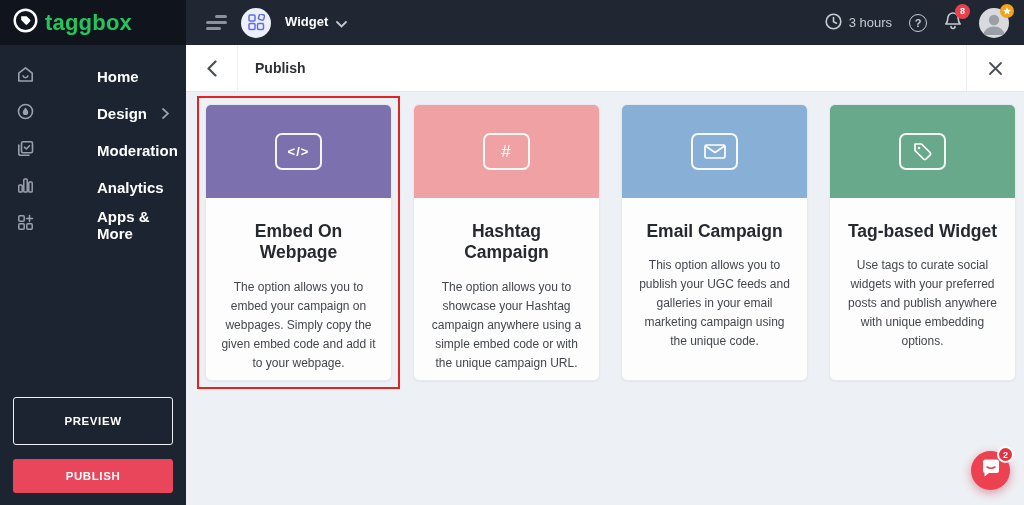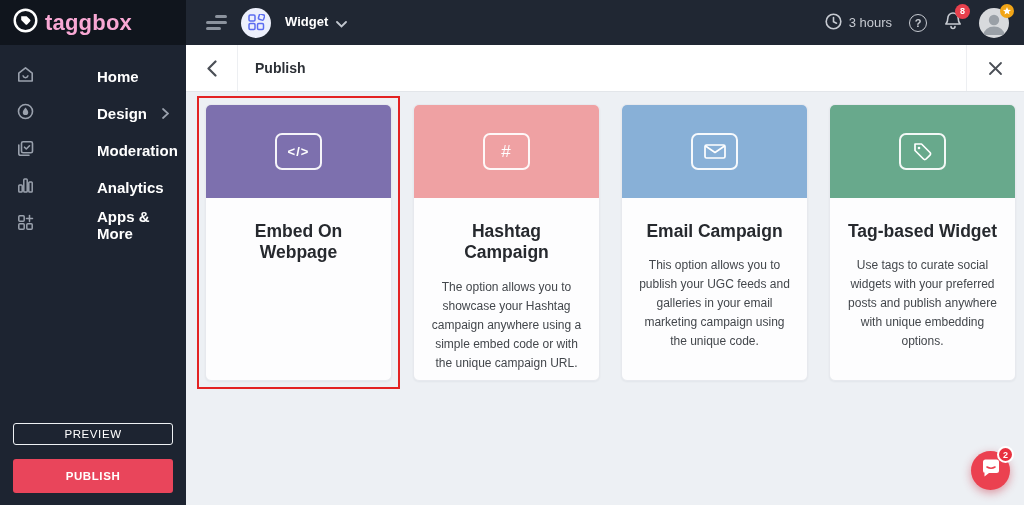--- a/index.html
+++ b/index.html
@@ -4,21 +4,21 @@
 <style>
   * { margin:0; padding:0; box-sizing:border-box; }
   html,body { background:#d9dce0; }
   .app {
     position:relative; width:1024px; height:505px; overflow:hidden;
     font-family:"Liberation Sans", sans-serif; background:#edf0f4;
   }
   
   .topbar { position:absolute; top:0; left:0; width:1024px; height:45px; background:#202733; display:flex; align-items:stretch; z-index:5; }
   .logo-block { flex:0 0 186px; background:#10151d; display:flex; align-items:center; padding-left:13px; gap:7px; }
-  .logo-text { color:#f9a8d4; font-size:22px; font-weight:700; letter-spacing:0.2px; }
+  .logo-text { color:#22c55e; font-size:22px; font-weight:700; letter-spacing:0.2px; }
   .topbar-main { flex:1; display:flex; align-items:center; padding-left:20px; gap:14px; }
   .hamburger { width:21px; height:15px; display:flex; flex-direction:column; justify-content:space-between; cursor:pointer; }
   .hamburger span { height:2.6px; border-radius:2px; background:#8b929d; display:block; }
   .hamburger .l1 { width:12px; margin-left:9px; }
   .hamburger .l2 { width:21px; }
   .hamburger .l3 { width:15px; }
   .widget-circle { width:30px; height:30px; border-radius:50%; background:#edf0fc; display:flex; align-items:center; justify-content:center; cursor:pointer; }
   .widget-label { color:#ffffff; font-size:13px; font-weight:700; }
   .topbar-right { margin-left:auto; display:flex; align-items:center; gap:17px; padding-right:15px; }
   .hours-group { display:flex; align-items:center; gap:7px; color:#c7cbd2; font-size:13px; }
@@ -34,22 +34,22 @@
     position:absolute; top:-4px; right:-5px; width:14px; height:14px; border-radius:50%;
     background:#f2a516; display:flex; align-items:center; justify-content:center;
   }
   
   .sidebar { position:absolute; left:0; top:45px; width:186px; bottom:0; background:#1d2431; padding-top:13px; z-index:4; }
   .side-item { height:37px; display:flex; align-items:center; gap:15px; padding:0 17px; cursor:pointer; }
   .side-item .lbl { color:#ffffff; font-size:15px; font-weight:700;margin-left:48px; }
   .side-item .chev { margin-left:auto; }
   .sidebar-actions { position:absolute; left:13px; right:13px; bottom:12px; }
   .preview-btn {
-    width:100%; height:22px; background:transparent; border:1px solid #eef1f4; border-radius:3px;
-    color:#ffffff; font-size:11.5px; font-weight:400; letter-spacing:0.6px; cursor:pointer;
+    width:100%; height:48px; background:transparent; border:1px solid #eef1f4; border-radius:3px;
+    color:#ffffff; font-size:11.5px; font-weight:700; letter-spacing:0.6px; cursor:pointer;
     font-family:"Liberation Sans", sans-serif; margin-bottom:14px;
   }
   .publish-btn {
     width:100%; height:34px; background:#e9455b; border:none; border-radius:3px;
     color:#ffffff; font-size:11.5px; font-weight:700; letter-spacing:0.6px; cursor:pointer;
     font-family:"Liberation Sans", sans-serif;
   }
   
   .main { position:absolute; left:186px; top:45px; right:0; bottom:0; background:#edf0f4; }
   .panel-header { height:47px; background:#ffffff; border-bottom:1px solid #e3e6ea; display:flex; align-items:stretch; }
@@ -242,20 +242,21 @@
     <div class="cards-row">
 
       <div class="card-wrap" style="border-color: rgb(227, 34, 34);">
         <div class="card">
           <div class="card-head" style="background-color: rgb(125, 112, 174);">
             <div class="icon-box">
               <span>&lt;/&gt;</span>
             </div>
           </div>
           <div class="card-title">Embed On Webpage</div>
+          <div class="card-desc">The option allows you to embed your campaign on webpages. Simply copy the given embed code and add it to your webpage.</div>
         </div>
       </div>
 
       <div class="card-wrap">
         <div class="card">
           <div class="card-head" style="background-color: rgb(239, 161, 163);">
             <div class="icon-box">
               <span class="hash">#</span>
             </div>
           </div>

